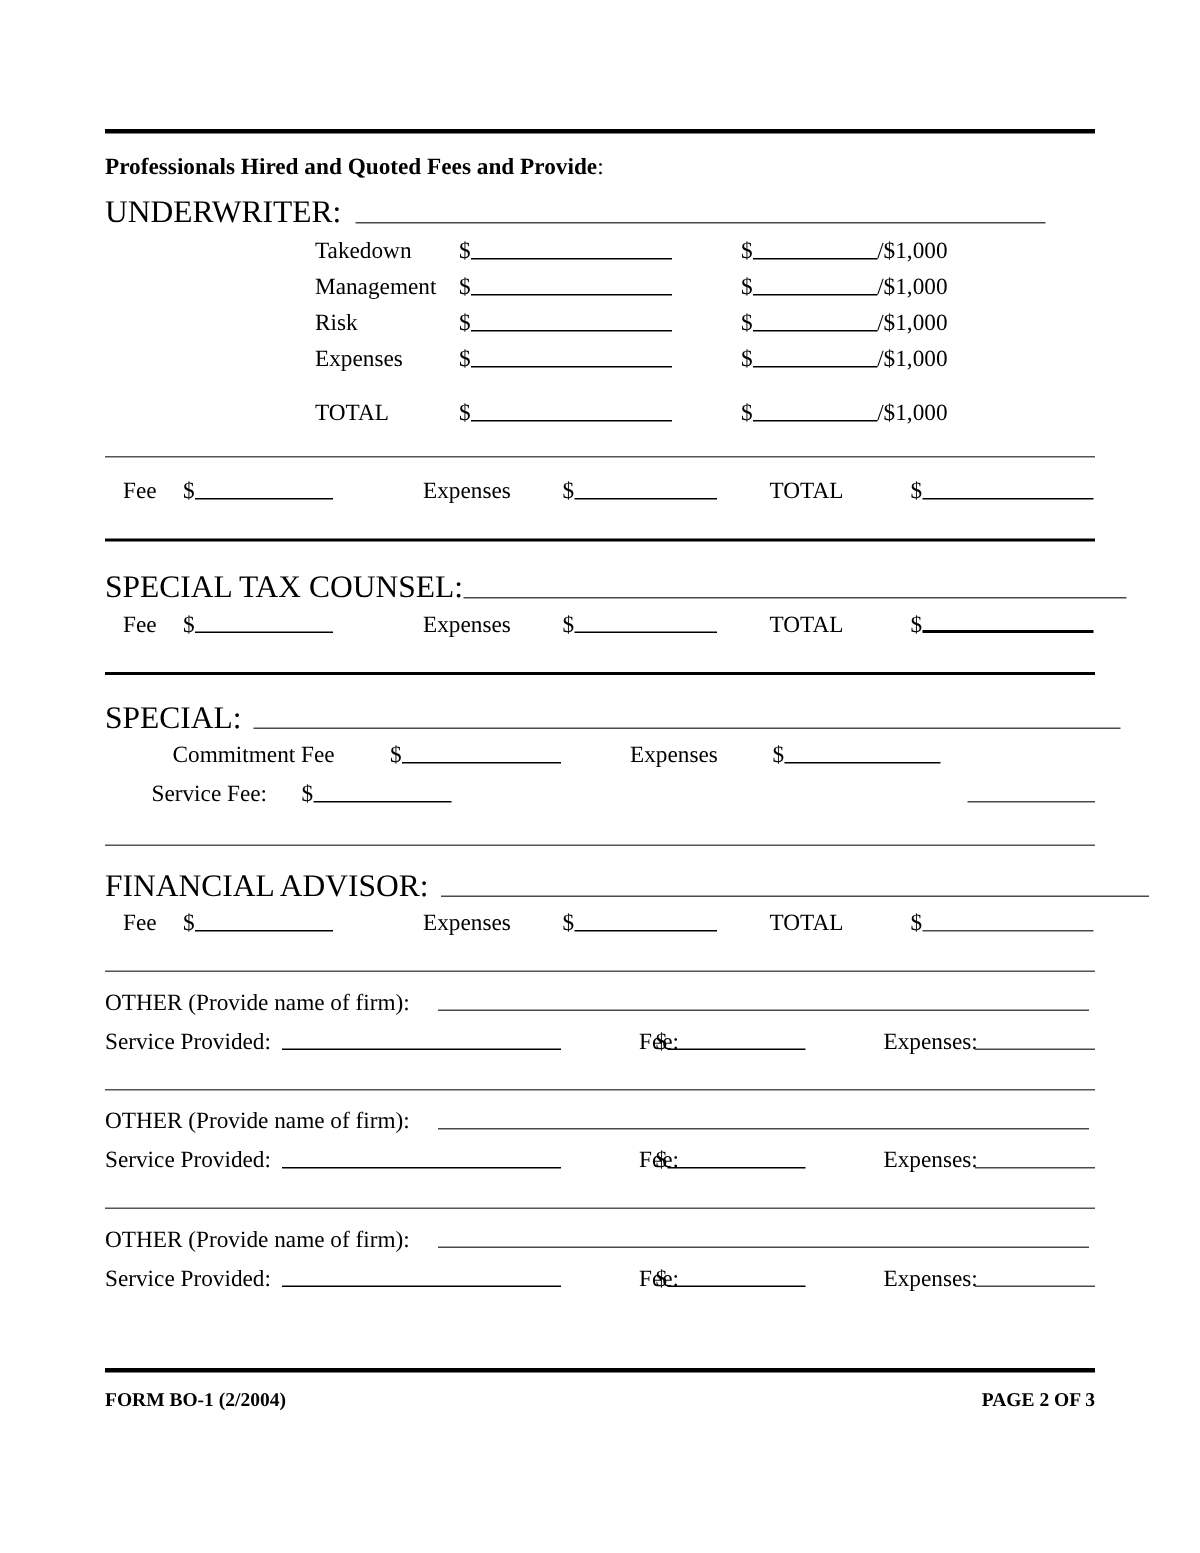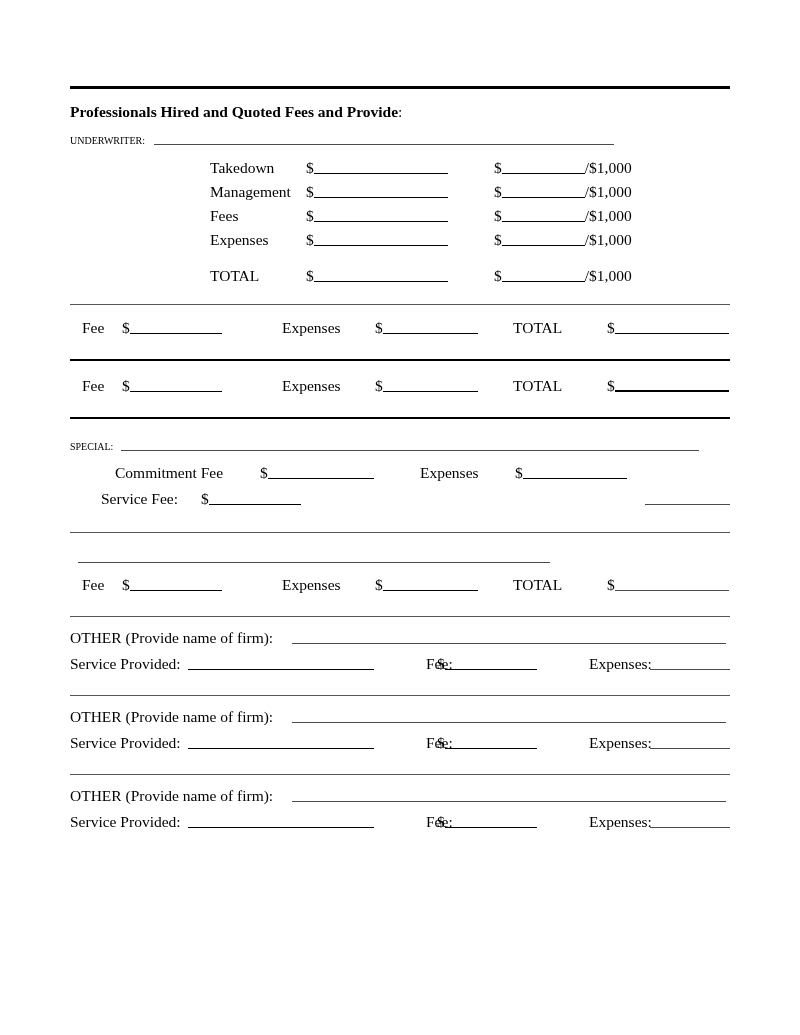--- a/index.html
+++ b/index.html
@@ -51,21 +51,21 @@
     vertical-align: baseline;
     border-bottom: 1px solid #000;
     height: 14px;
     margin-bottom: -1px;
   }
   .fill.gray  { border-bottom-color: #4a4a4a; }
   .fill.bold  { border-bottom-width: 2px; }
 
   
   .sec-head {
-    font-size: 10px;
+    font-size: 21px;
     line-height: 26px;
     white-space: nowrap;
     margin-top: 5px;
   }
 
   
   .uw {
     margin-top: 2px;
   }
   .uw-row {
@@ -171,21 +171,21 @@
         <span class="uw-name">Takedown</span>
         <span class="uw-amt"><span>$</span><span class="fill" style="width:134px;"></span></span>
         <span class="uw-rate"><span>$</span><span class="fill" style="width:83px;"></span><span>/$1,000</span></span>
       </div>
       <div class="uw-row">
         <span class="uw-name">Management</span>
         <span class="uw-amt"><span>$</span><span class="fill" style="width:134px;"></span></span>
         <span class="uw-rate"><span>$</span><span class="fill" style="width:83px;"></span><span>/$1,000</span></span>
       </div>
       <div class="uw-row">
-        <span class="uw-name">Fees</span>
+        <span class="uw-name">Risk</span>
         <span class="uw-amt"><span>$</span><span class="fill" style="width:134px;"></span></span>
         <span class="uw-rate"><span>$</span><span class="fill" style="width:83px;"></span><span>/$1,000</span></span>
       </div>
       <div class="uw-row">
         <span class="uw-name">Expenses</span>
         <span class="uw-amt"><span>$</span><span class="fill" style="width:134px;"></span></span>
         <span class="uw-rate"><span>$</span><span class="fill" style="width:83px;"></span><span>/$1,000</span></span>
       </div>
       <div class="uw-row gap">
         <span class="uw-name">TOTAL</span>
@@ -205,20 +205,21 @@
       <span class="fee-c">Expenses</span>
       <span class="fee-d"><span>$</span><span class="fill" style="width:95px;"></span></span>
       <span class="fee-e">TOTAL</span>
       <span class="fee-f"><span>$</span><span class="fill" style="width:114px;"></span></span>
     </div>
 
     <div class="sp18"></div>
     <div class="rule rule-medium"></div>
     <div class="sp12"></div>
 
+    <div class="sec-head"><span class="lbl">SPECIAL TAX COUNSEL:</span><span class="fill gray" style="width:442px;"></span></div>
 
     <div class="fee-row">
       <span class="fee-a">Fee</span>
       <span class="fee-b"><span>$</span><span class="fill" style="width:92px;"></span></span>
       <span class="fee-c">Expenses</span>
       <span class="fee-d"><span>$</span><span class="fill" style="width:95px;"></span></span>
       <span class="fee-e">TOTAL</span>
       <span class="fee-f"><span>$</span><span class="fill bold" style="width:114px;"></span></span>
     </div>
 
@@ -238,21 +239,21 @@
     <div class="tr-row">
       <span class="tr-b1">Service Fee:</span>
       <span class="tr-b2"><span>$</span><span class="fill" style="width:92px;"></span></span>
       <span class="tr-b4"><span class="fill gray" style="width:85px;"></span></span>
     </div>
 
     <div class="sp20"></div>
     <div class="rule rule-thin"></div>
     <div class="sp8"></div>
 
-    <div class="sec-head"><span class="fill gray" style="width:472px; margin-left:8px;"></span></div>
+    <div class="sec-head"><span class="lbl">FINANCIAL ADVISOR:</span><span class="fill gray" style="width:472px; margin-left:8px;"></span></div>
 
     <div class="fee-row">
       <span class="fee-a">Fee</span>
       <span class="fee-b"><span>$</span><span class="fill" style="width:92px;"></span></span>
       <span class="fee-c">Expenses</span>
       <span class="fee-d"><span>$</span><span class="fill" style="width:95px;"></span></span>
       <span class="fee-e">TOTAL</span>
       <span class="fee-f"><span>$</span><span class="fill gray" style="width:114px;"></span></span>
     </div>
 
@@ -302,14 +303,21 @@
       <span class="ot-c">Service Provided:</span>
       <span class="ot-d"><span class="fill" style="width:186px;"></span></span>
       <span class="ot-e">Fee:</span>
       <span class="ot-f"><span>$</span><span class="fill" style="width:92px;"></span></span>
       <span class="ot-g">Expenses:</span>
       <span class="ot-h"><span class="fill gray" style="width:80px;"></span></span>
     </div>
 
   </div>
 
+  <div class="footer-wrap">
+    <div class="footer-rule"></div>
+    <div class="footer-row">
+      <span class="footer-left">FORM BO-1 (2/2004)</span>
+      <span class="footer-right">PAGE 2 OF 3</span>
+    </div>
+  </div>
 
 </div>
 
 </body></html>

